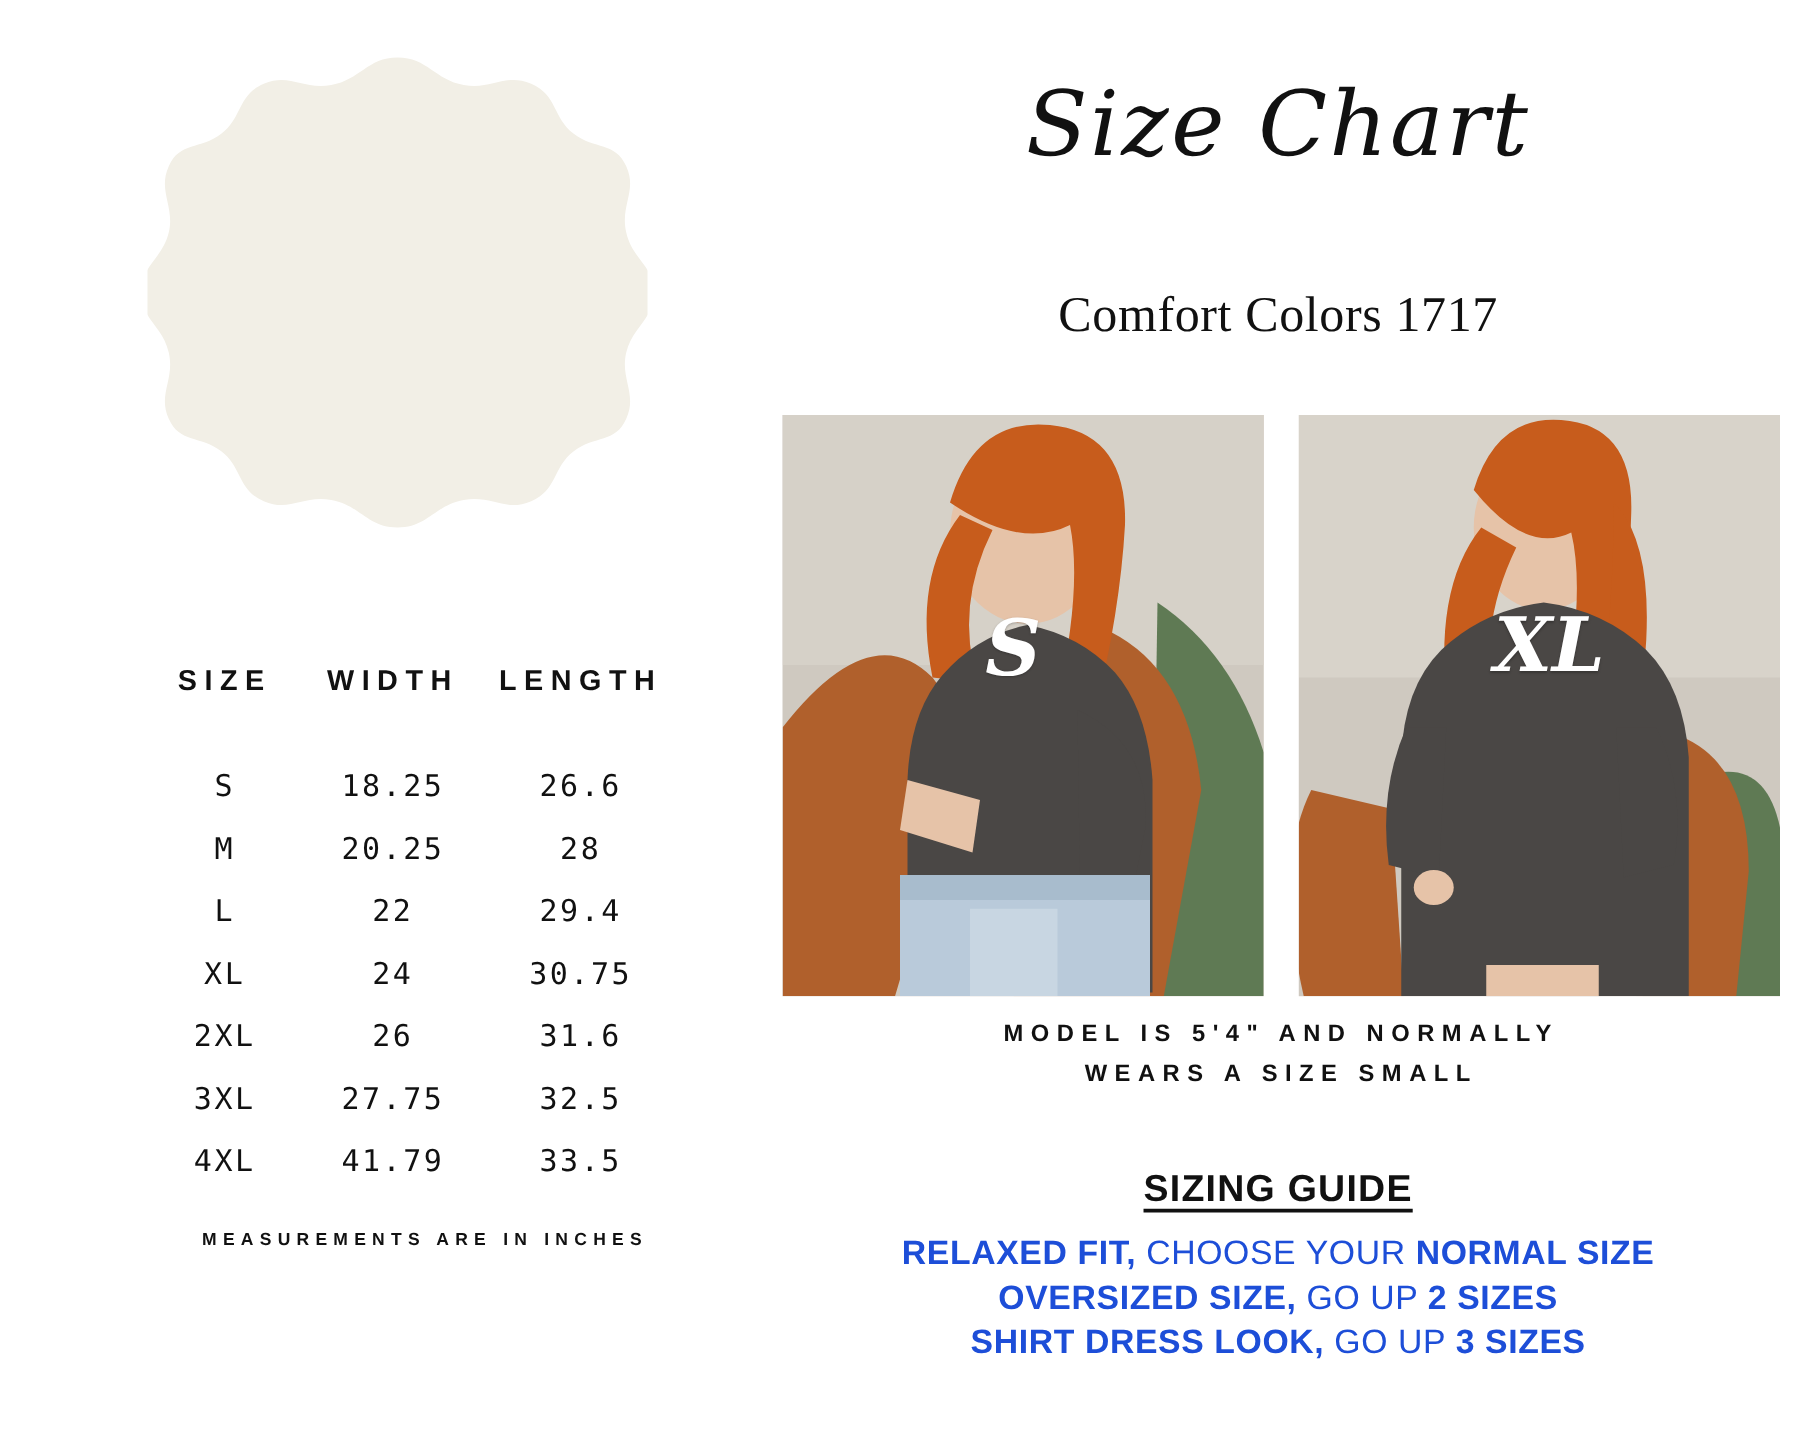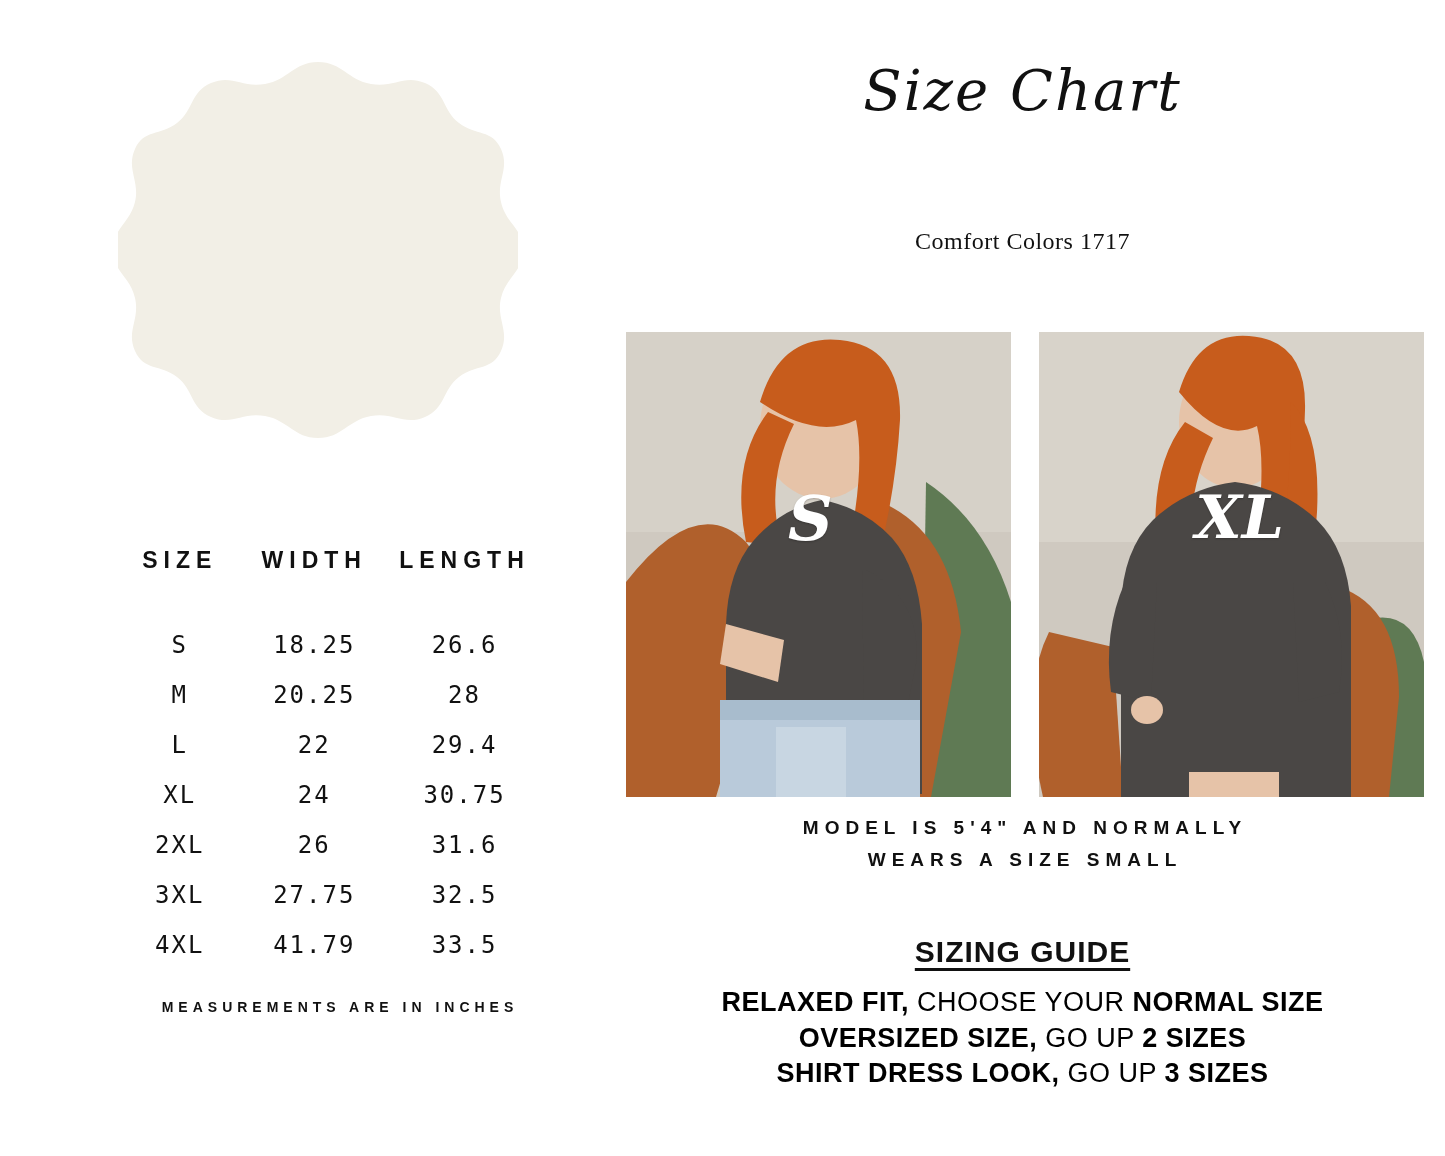--- a/index.html
+++ b/index.html
@@ -20,21 +20,21 @@
     position: relative;
     width: 1445px;
     height: 1156px;
     background: #ffffff;
   }
 
   
   .left-col {
     position: absolute;
     left: 0;
-    top: 16px;
+    top: 0;
     width: 600px;
     height: 832px;
   }
 
   
   .blob-wrap {
     position: absolute;
     left: 118px;
     top: 40px;
     width: 400px;
@@ -97,33 +97,33 @@
   }
 
   .title-script {
     position: absolute;
     left: 0;
     top: 62px;
     width: 845px;
     text-align: center;
     font-family: "DejaVu Serif", serif;
     font-style: italic;
-    font-size: 56px;
+    font-size: 72px;
     line-height: 1.05;
     color: #111;
     letter-spacing: 2px;
   }
   .subtitle {
     position: absolute;
     left: 0;
     top: 228px;
     width: 845px;
     text-align: center;
     font-family: "Liberation Serif", serif;
-    font-size: 24px;
+    font-size: 40px;
     letter-spacing: 0.5px;
     color: #111;
   }
 
   .photos {
     position: absolute;
     left: 10px;
     top: 332px;
     width: 830px;
     display: flex;
@@ -181,21 +181,21 @@
     position: absolute;
     left: 0;
     top: 985px;
     width: 845px;
     text-align: center;
   }
   .guide-line {
     font-size: 27px;
     line-height: 1.32;
     letter-spacing: 0.5px;
-    color: #000000;
+    color: #1d4ed8;
     font-weight: 400;
     white-space: nowrap;
   }
   .guide-line b { font-weight: bold; }
 </style>
 </head>
 <body>
 
 <div class="page">
 

